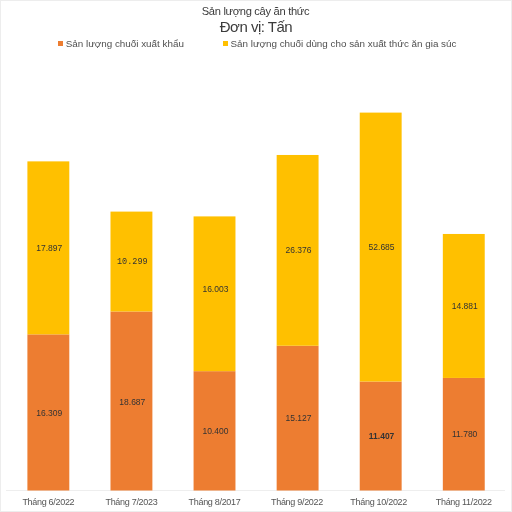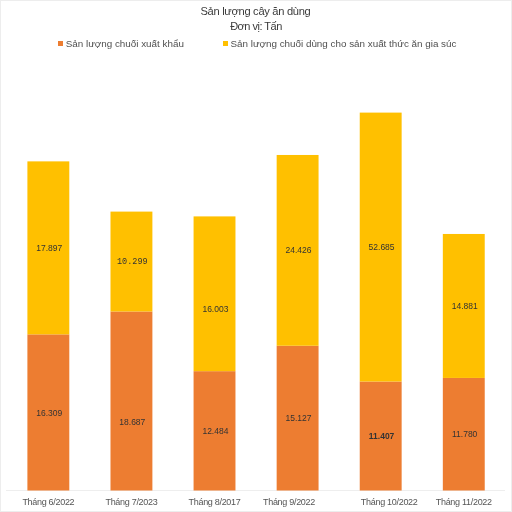--- a/index.html
+++ b/index.html
@@ -13,21 +13,21 @@
   }
   #chart { position:relative; width:512px; height:512px; background:#fff; }
   #chart-border { position:absolute; left:0; top:0; width:512px; height:512px;
                   box-sizing:border-box; border:1px solid #ededed; pointer-events:none; z-index:5; }
 
   .title {
     position:absolute; left:0; right:0; text-align:center;
     color:#3b3b3b;
   }
   #chart-title { top:4.5px; right:1px; font-size:11.15px; letter-spacing:-0.3px; line-height:13px; }
-  #chart-subtitle { top:19.8px; right:0; font-size:11px; letter-spacing:-0.5px; line-height:13px; }
+  #chart-subtitle { top:19.8px; right:0; font-size:15px; letter-spacing:-0.5px; line-height:13px; }
 
   #legend {
     position:absolute; top:37.6px; left:2.6px; right:0; height:12px;
     display:flex; justify-content:center; align-items:flex-end;
   }
   .legend-item { display:flex; align-items:center; }
   .legend-item + .legend-item { margin-left:39px; }
   .legend-swatch { width:5px; height:5px; display:inline-block; flex:none; }
   .legend-label { font-size:9.85px; color:#4f4f4f; margin-left:2.6px; white-space:nowrap; line-height:12px; }
 
@@ -35,21 +35,21 @@
 
   #bars { position:absolute; left:0; top:0; }
   .seg-label { position:absolute; font-size:8.5px; color:#333333; white-space:nowrap; text-align:center; line-height:13px; }
   .cat-label { position:absolute; text-align:center; font-size:9px; letter-spacing:-0.3px; color:#555555; white-space:nowrap; }
 </style>
 </head>
 <body>
 
 <div id="chart">
   <div id="chart-border"></div>
-  <div class="title" id="chart-title">Sản lượng cây ăn dùng</div>
+  <div class="title" id="chart-title">Sản lượng cây ăn thức</div>
   <div class="title" id="chart-subtitle">Đơn vị: Tấn</div>
 
   <div id="legend">
     <div class="legend-item">
       <span class="legend-swatch" style="background:#ED7D31"></span>
       <span class="legend-label">Sản lượng chuối xuất khẩu</span>
     </div>
     <div class="legend-item">
       <span class="legend-swatch" style="background:#FFC000"></span>
       <span class="legend-label">Sản lượng chuối dùng cho sản xuất thức ăn gia súc</span>
@@ -81,32 +81,32 @@
         </g>
         <g>
           <rect x="442.83" y="377.94284" width="41.9" height="112.55716000000001" fill="#ED7D31"></rect>
           <rect x="442.83" y="233.96785799999995" width="41.9" height="143.97498200000004" fill="#FFC000"></rect>
         </g>
       </svg>
     <div id="vlabels">
         <div class="seg-label" style="left: -10.75px; width: 120px; top: 241.967px;">17.897</div>
         <div class="seg-label" style="left: -10.75px; width: 120px; top: 406.532px;">16.309</div>
         <div class="seg-label" style="left: 72.34px; width: 120px; top: 255.64px; font-family: Liberation Mono, monospace;">10.299</div>
-        <div class="seg-label" style="left: 72.34px; width: 120px; top: 416px;">18.687</div>
-        <div class="seg-label" style="left: 155.42px; width: 120px; top: 303px;">16.003</div>
-        <div class="seg-label" style="left: 155.42px; width: 120px; top: 424.934px;">12.484</div>
-        <div class="seg-label" style="left: 238.51px; width: 120px; top: 244.455px;">24.426</div>
+        <div class="seg-label" style="left: 72.34px; width: 120px; top: 396px;">18.687</div>
+        <div class="seg-label" style="left: 155.42px; width: 120px; top: 283px;">16.003</div>
+        <div class="seg-label" style="left: 155.42px; width: 120px; top: 424.934px;">10.400</div>
+        <div class="seg-label" style="left: 238.51px; width: 120px; top: 244.455px;">26.376</div>
         <div class="seg-label" style="left: 238.51px; width: 120px; top: 412.219px;">15.127</div>
         <div class="seg-label" style="left: 321.59px; width: 120px; top: 241.169px;">52.685</div>
         <div class="seg-label" style="left: 321.59px; width: 120px; top: 430.116px; font-weight: bold;">11.407</div>
         <div class="seg-label" style="left: 404.68px; width: 120px; top: 300.055px;">14.881</div>
         <div class="seg-label" style="left: 404.68px; width: 120px; top: 428.321px;">11.780</div>
       </div>
     <div id="cats">
         <div class="cat-label" style="left: -11.65px; width: 120px; top: 497.3px;">Tháng 6/2022</div>
         <div class="cat-label" style="left: 71.44px; width: 120px; top: 497.3px;">Tháng 7/2023</div>
         <div class="cat-label" style="left: 154.52px; width: 120px; top: 497.3px;">Tháng 8/2017</div>
-        <div class="cat-label" style="left: 229px; width: 120px; top: 497.3px;">Tháng 9/2022</div>
-        <div class="cat-label" style="left: 320.69px; width: 137px; top: 497.3px;">Tháng 10/2022</div>
+        <div class="cat-label" style="left: 237px; width: 120px; top: 497.3px;">Tháng 9/2022</div>
+        <div class="cat-label" style="left: 320.69px; width: 116px; top: 497.3px;">Tháng 10/2022</div>
         <div class="cat-label" style="left: 403.78px; width: 120px; top: 497.3px;">Tháng 11/2022</div>
       </div>
   </div>
 </div>
 
 </body></html>

